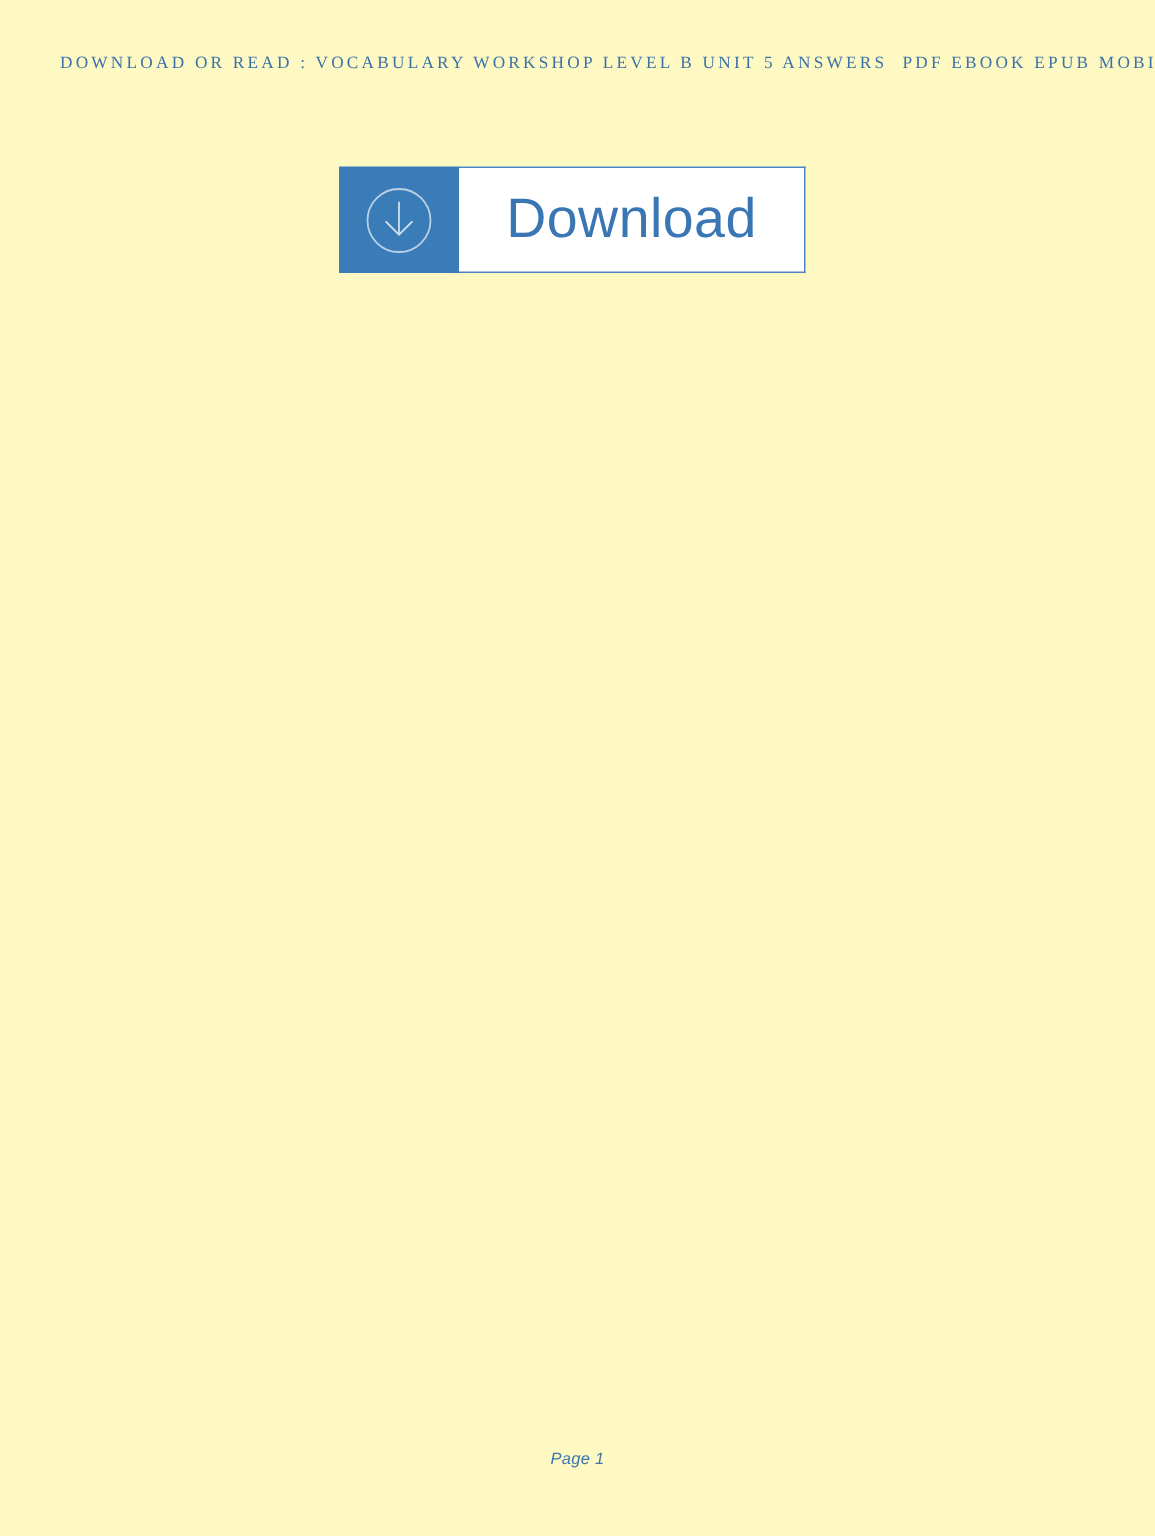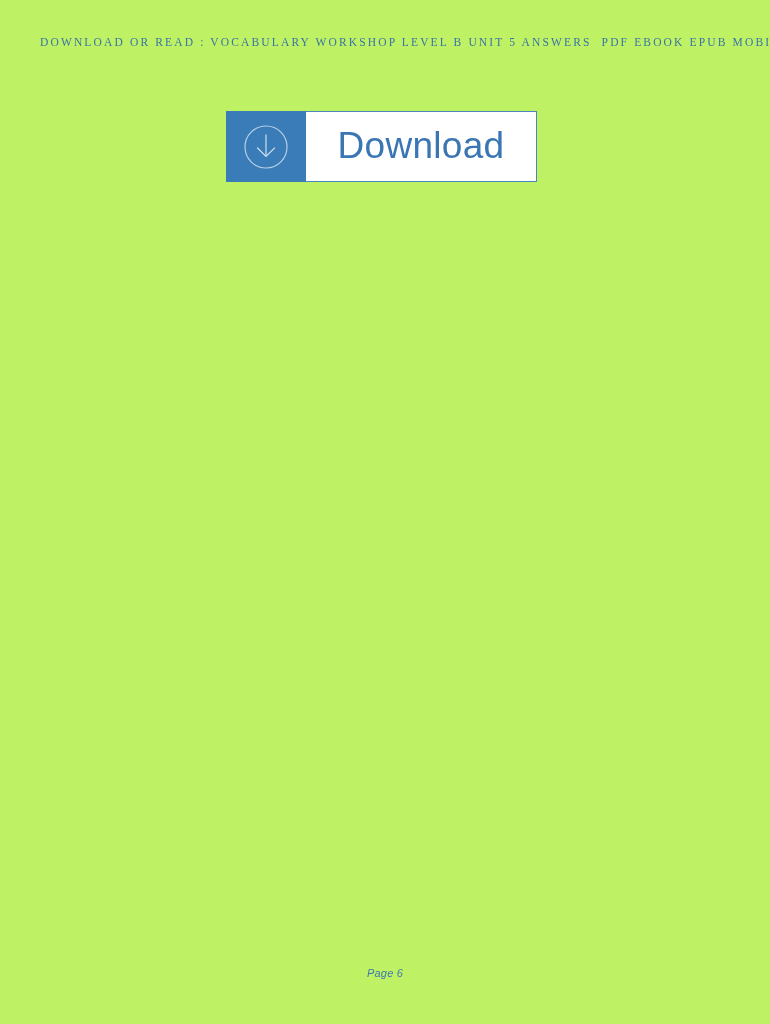--- a/index.html
+++ b/index.html
@@ -12,21 +12,21 @@
     height: 1024px;
     position: relative;
     overflow: hidden;
     font-family: "Liberation Sans", sans-serif;
     -webkit-font-smoothing: antialiased;
   }
 
   .page {
     position: absolute;
     inset: 0;
-    background: #bef264;
+    background: #fef9c3;
   }
 
   
   .header-line {
     position: absolute;
     left: 40px;
     top: 34px;
     width: 690px;
     font-family: "Liberation Serif", "DejaVu Serif", serif;
     font-size: 11.5px;
@@ -114,15 +114,15 @@
         <line x1="23" y1="10.5" x2="23" y2="31.5" stroke="#cfe0ef" stroke-width="1.2"></line>
         <polyline points="14.5,24 23,32.5 31.5,24" fill="none" stroke="#cfe0ef" stroke-width="1.2" stroke-linecap="square" stroke-linejoin="miter"></polyline>
       </svg>
     </span>
 
     <span class="download-label-block">
       <span class="download-label">Download</span>
     </span>
   </a>
 
-  <div class="page-footer">Page 6</div>
+  <div class="page-footer">Page 1</div>
 
 </div>
 
 </body></html>

